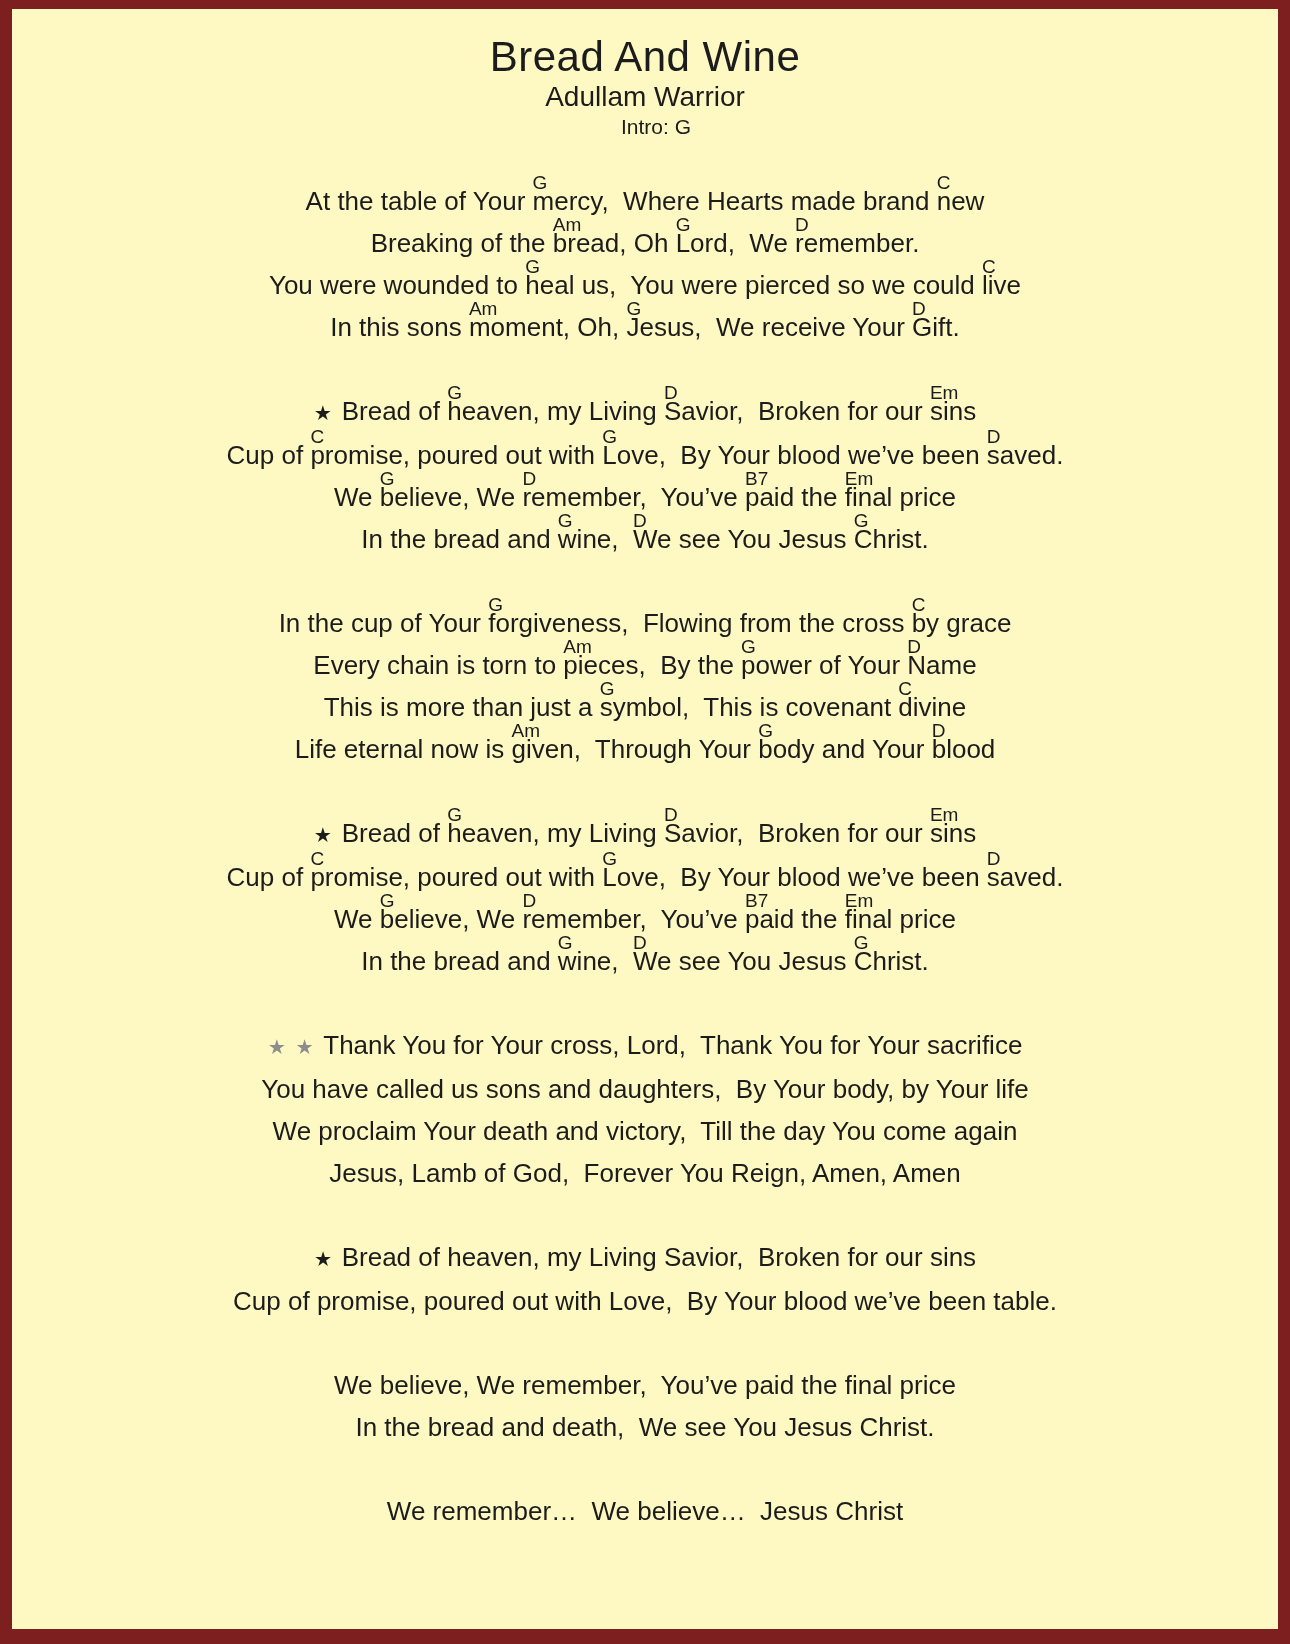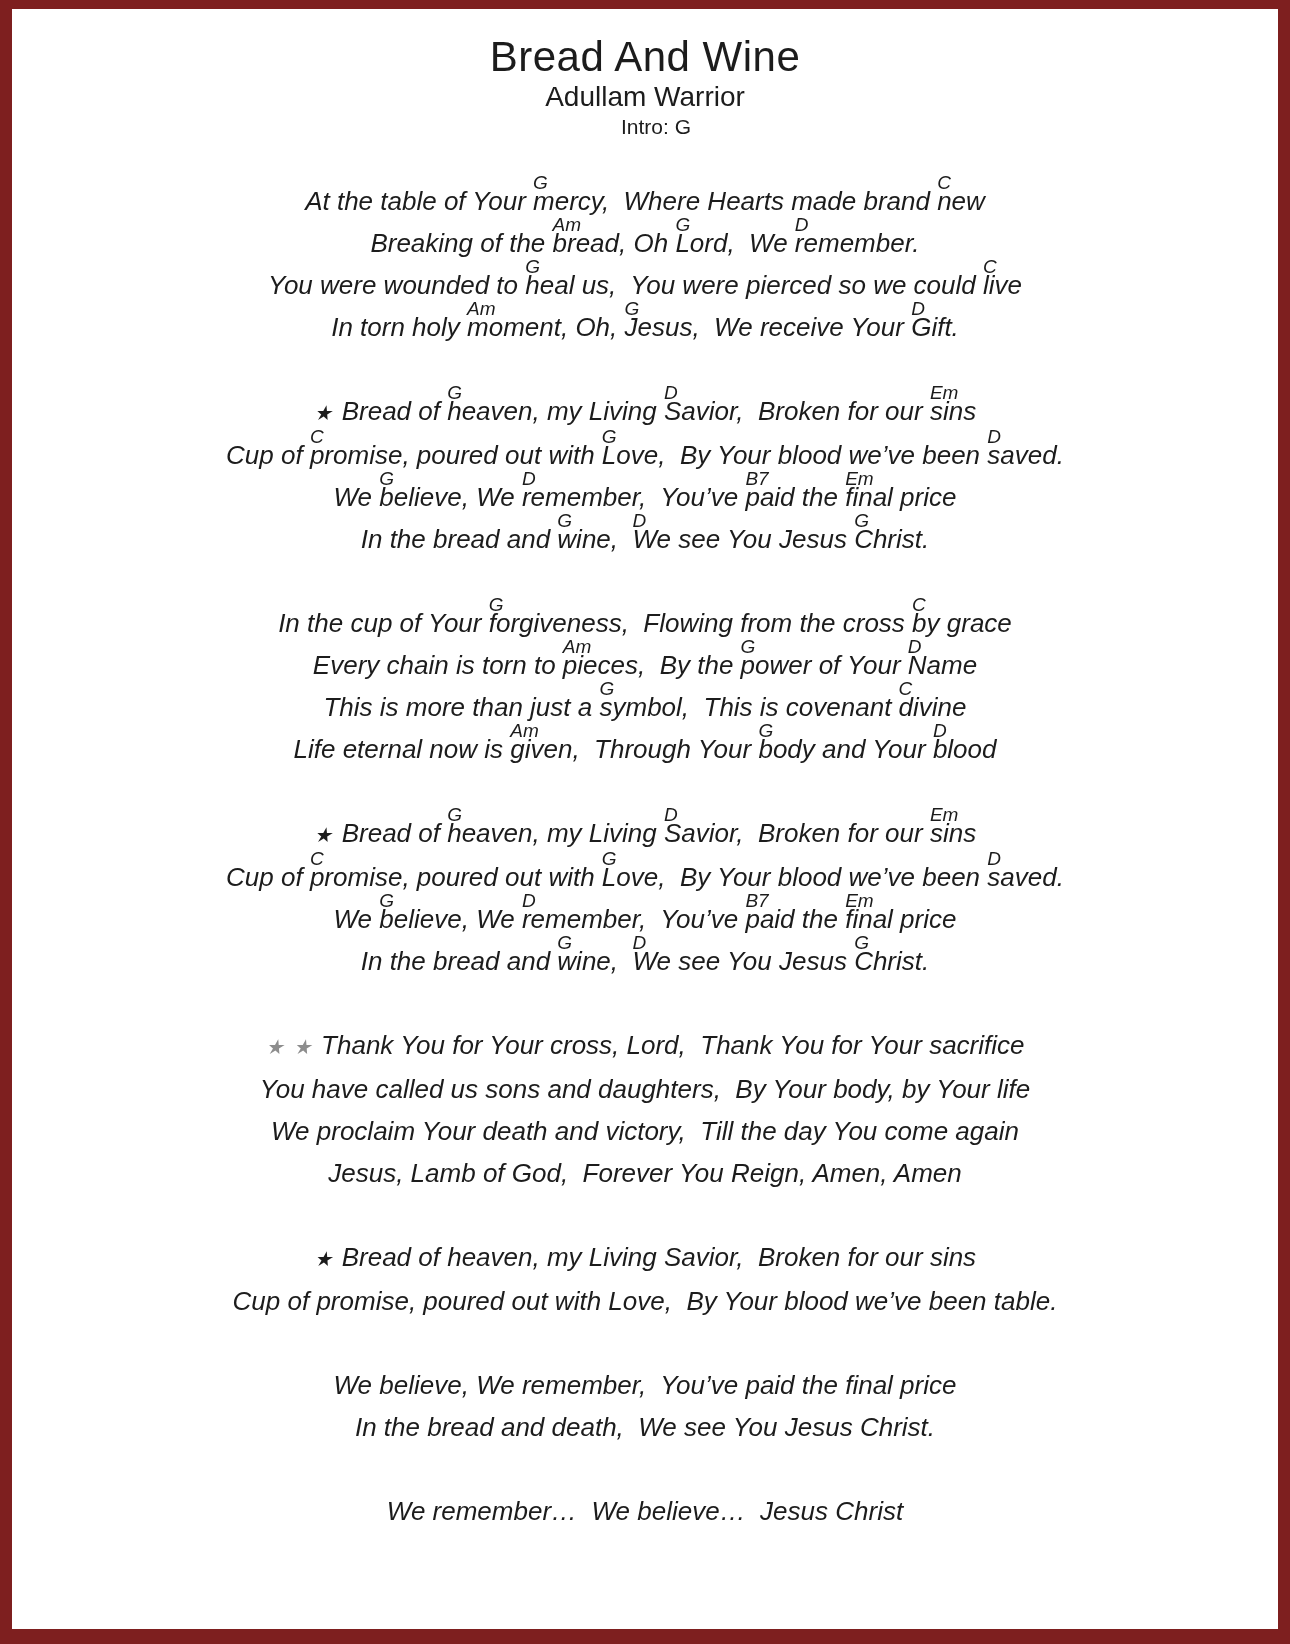--- a/index.html
+++ b/index.html
@@ -6,41 +6,40 @@
   body {
     width: 1290px;
     height: 1644px;
     position: relative;
     background: #7e1f1f;
     font-family: "Liberation Sans", sans-serif;
   }
   .page {
     position: absolute;
     top: 9px; left: 12px; right: 12px; bottom: 15px;
-    background: #ffffff;
+    background: #fef9c3;
     overflow: hidden;
     padding-top: 24px;
     box-sizing: border-box;
   }
   header { text-align: center; color: #1c1c1c; }
   .song-title {
     font-size: 42px;
     font-weight: 400;
     margin: 0;
     line-height: 48px;
     letter-spacing: 0.5px;
   }
   .song-artist { font-size: 28px; line-height: 32px; }
   .song-intro  { font-size: 21px; line-height: 27px; padding-left: 22px; }
 
   .song-body {
     width: 1010px;
     margin: 0 auto;
     color: #1c1c1c;
-    font-style: italic;
   }
   .section { margin-top: 42px; }
   .section:first-child { margin-top: 40px; }
   .line {
     text-align: center;
     font-size: 26px;
     line-height: 42px;
     white-space: pre-wrap;
   }
   .seg { position: relative; }
@@ -63,21 +62,21 @@
   <header>
     <h1 class="song-title">Bread And Wine</h1>
     <div class="song-artist">Adullam Warrior</div>
     <div class="song-intro">Intro: G</div>
   </header>
   <main class="song-body">
       <div class="section">
         <div class="line"><span class="seg">At the table of Your </span><span class="seg"><span class="chord">G</span>mercy,  Where Hearts made brand </span><span class="seg"><span class="chord">C</span>new</span></div>
         <div class="line"><span class="seg">Breaking of the </span><span class="seg"><span class="chord">Am</span>bread, Oh </span><span class="seg"><span class="chord">G</span>Lord,  We </span><span class="seg"><span class="chord">D</span>remember.</span></div>
         <div class="line"><span class="seg">You were wounded to </span><span class="seg"><span class="chord">G</span>heal us,  You were pierced so we could </span><span class="seg"><span class="chord">C</span>live</span></div>
-        <div class="line"><span class="seg">In torn holy </span><span class="seg"><span class="chord">Am</span>moment, Oh, </span><span class="seg"><span class="chord">G</span>Jesus,  We receive Your </span><span class="seg"><span class="chord">D</span>Gift.</span></div>
+        <div class="line"><span class="seg">In this sons </span><span class="seg"><span class="chord">Am</span>moment, Oh, </span><span class="seg"><span class="chord">G</span>Jesus,  We receive Your </span><span class="seg"><span class="chord">D</span>Gift.</span></div>
       </div>
       <div class="section">
         <div class="line"><span class="star-prefix">★ </span><span class="seg">Bread of </span><span class="seg"><span class="chord">G</span>heaven, my Living </span><span class="seg"><span class="chord">D</span>Savior,  Broken for our </span><span class="seg"><span class="chord">Em</span>sins</span></div>
         <div class="line"><span class="seg">Cup of </span><span class="seg"><span class="chord">C</span>promise, poured out with </span><span class="seg"><span class="chord">G</span>Love,  By Your blood we’ve been </span><span class="seg"><span class="chord">D</span>saved.</span></div>
         <div class="line"><span class="seg">We </span><span class="seg"><span class="chord">G</span>believe, We </span><span class="seg"><span class="chord">D</span>remember,  You’ve </span><span class="seg"><span class="chord">B7</span>paid the </span><span class="seg"><span class="chord">Em</span>final price</span></div>
         <div class="line"><span class="seg">In the bread and </span><span class="seg"><span class="chord">G</span>wine,  </span><span class="seg"><span class="chord">D</span>We see You Jesus </span><span class="seg"><span class="chord">G</span>Christ.</span></div>
       </div>
       <div class="section">
         <div class="line"><span class="seg">In the cup of Your </span><span class="seg"><span class="chord">G</span>forgiveness,  Flowing from the cross </span><span class="seg"><span class="chord">C</span>by grace</span></div>
         <div class="line"><span class="seg">Every chain is torn to </span><span class="seg"><span class="chord">Am</span>pieces,  By the </span><span class="seg"><span class="chord">G</span>power of Your </span><span class="seg"><span class="chord">D</span>Name</span></div>

